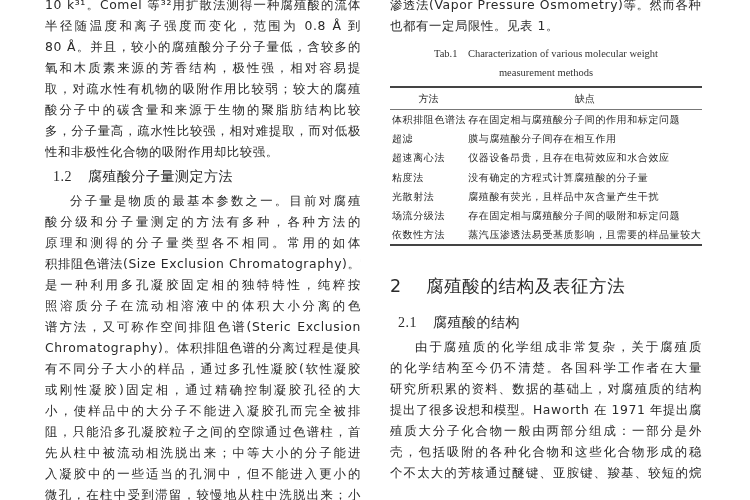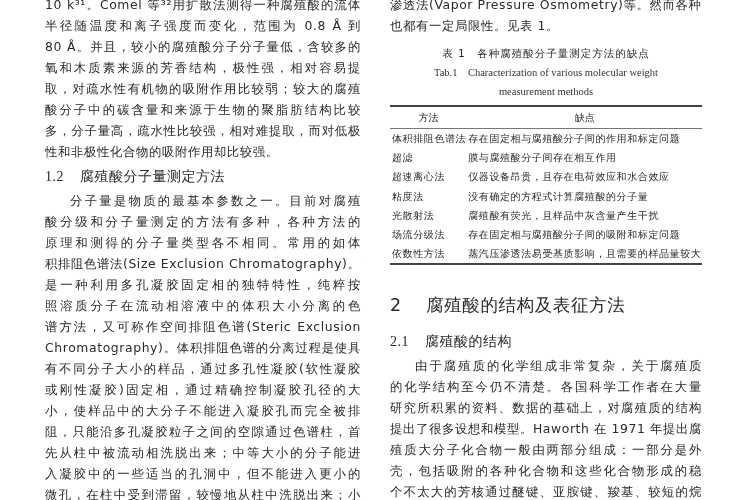--- a/index.html
+++ b/index.html
@@ -14,21 +14,21 @@
   .col-left { left: 45px; width: 316px; }
   .col-right { left: 390px; width: 312px; }
   .line {
     height: 21px; line-height: 21px; font-size: 12.4px;
     white-space: nowrap; letter-spacing: 0.6px;
     text-align: justify; text-align-last: justify;
     overflow: hidden;
   }
   .line.last { text-align-last: left; }
   .indent { padding-left: 25px; }
-  .h2 { height: 26px; line-height: 26px; font-size: 14px; letter-spacing: 0.5px; margin: 1px 0; }
+  .h2 { height: 26px; line-height: 26px; font-size: 14px; letter-spacing: 0.5px; margin: 1px 8px; }
   .h2 .num { font-family: "Liberation Serif", serif; display: inline-block; width: 30px; }
   .h1 { height: 36px; line-height: 36px; font-size: 17.5px; letter-spacing: 0.6px; margin: 6px 0 5px 0; }
   .h1 .num { display: inline-block; width: 30px; }
   .cap { text-align: center; font-size: 10.5px; line-height: 19px; height: 19px; letter-spacing: 1px; }
   .cap-en { text-align: center; font-family: "Liberation Serif", serif; font-size: 10.5px; line-height: 19px; height: 19px; color: #333; }
   table.t1 {
     width: 100%; border-collapse: collapse; font-size: 10px; margin-top: 4px;
     border-top: 2px solid #444; border-bottom: 2px solid #444;
   }
   table.t1 th { font-weight: normal; height: 19px; border-bottom: 1px solid #777; }
@@ -75,21 +75,20 @@
   </div>
 </div>
 
 <div class="col col-right">
   <div>
     <div class="line">渗透法(Vapor Pressure Osmometry)等。然而各种方法</div>
     <div class="line last">也都有一定局限性。见表 1。</div>
   </div>
 
   <div style="margin-top:8px;">
-    <div class="cap">表 1　各种腐殖酸分子量测定方法的缺点</div>
     <div class="cap-en">Tab.1　Characterization of various molecular weight</div>
     <div class="cap-en">measurement methods</div>
     <table class="t1">
       <thead>
         <tr>
           <th class="m">方法</th>
           <th>缺点</th>
         </tr>
       </thead>
       <tbody>

